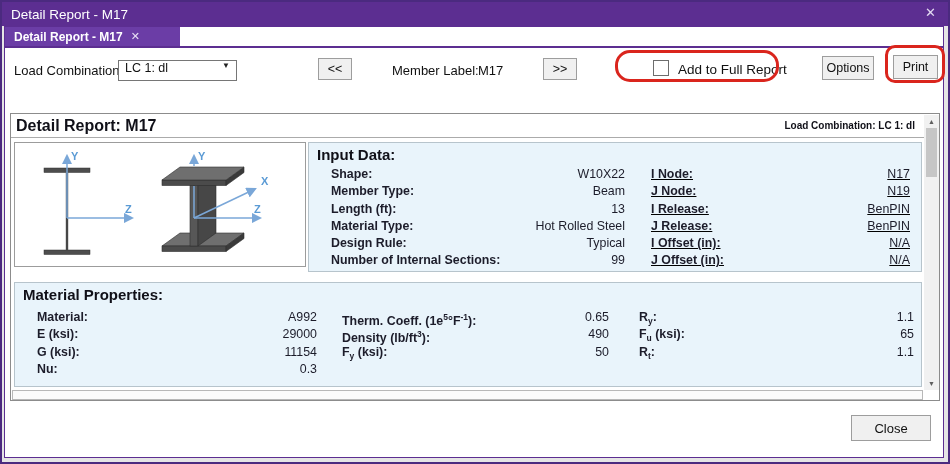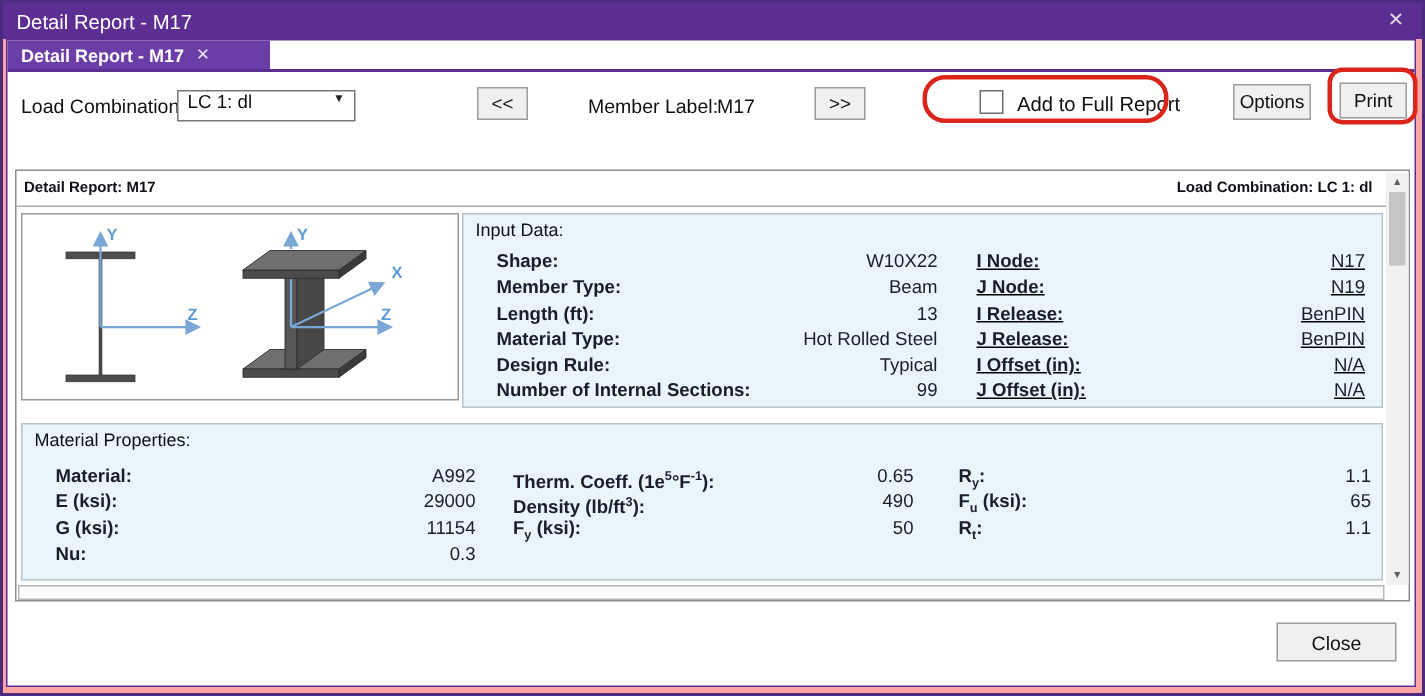--- a/index.html
+++ b/index.html
@@ -1,17 +1,17 @@
 <!DOCTYPE html>
 <html><head>
 <meta charset="utf-8">
 <style>
   * { margin:0; padding:0; box-sizing:border-box; }
   body { font-family:"Liberation Sans",sans-serif; background:#fff; }
-  .window { position:relative; width:950px; height:464px; background:#fca5a5;
+  .window { position:relative; width:950px; height:464px; background:#e5e5e5;
             border:2px solid #4b2a7f; overflow:hidden; }
   .titlebar { position:absolute; left:0; top:0; width:946px; height:24px; background:#5c2e91;
               display:flex; align-items:center; }
   .titlebar .title { color:#fff; font-size:13.5px; padding-left:9px; }
   .win-close { position:absolute; right:12px; top:3px; color:#e3dbf2; font-size:13px; cursor:default; }
   .client { position:absolute; left:2px; top:24px; width:940px; height:432px;
             border:1px solid #5c2e91; background:#fff; }
   
   .tab { position:absolute; left:0; top:0; width:175px; height:19px; background:#6b3da6;
          display:flex; align-items:center; gap:8px; padding:0 9px; }
@@ -28,29 +28,29 @@
          font-size:12.5px; display:flex; align-items:center; justify-content:center; cursor:default; }
   .checkbox { position:absolute; left:648px; top:33px; width:16px; height:16px; background:#fff;
               border:1px solid #6d6d6d; }
   .ring { position:absolute; border:3px solid #da251d; pointer-events:none; z-index:5; }
   
   .report { position:absolute; left:5px; top:86px; width:930px; height:288px;
             border:1px solid #8c8c8c; background:#fff; }
   .report-header { position:absolute; left:0; top:0; width:928px; height:24px;
                    border-bottom:1px solid #ababab; }
   .report-header .rh-left { position:absolute; left:5px; top:0; line-height:24px;
-                            font-size:10px; font-weight:700; color:#101018; }
+                            font-size:16px; font-weight:700; color:#101018; }
   .report-header .rh-right { position:absolute; right:24px; top:0; line-height:24px;
                              font-size:10px; font-weight:700; color:#101018; }
   .diagram-box { position:absolute; left:3px; top:28px; width:292px; height:125px;
                  background:#fff; border:1px solid #9c9c9c; }
   .data-box { position:absolute; background:#e9f4fb; border:1px solid #b7c4cc; }
   .input-box { left:297px; top:28px; width:614px; height:130px; }
   .material-box { left:3px; top:168px; width:908px; height:105px; }
-  .box-title { position:absolute; left:8px; top:3px; font-size:12px; font-weight:400; color:#101018; }
+  .box-title { position:absolute; left:8px; top:3px; font-size:15px; font-weight:700; color:#101018; }
   .col { position:absolute; display:flex; flex-direction:column; }
   .prop-row { display:flex; justify-content:space-between; height:17.3px; line-height:17.3px;
               font-size:12.4px; color:#1c1c2a; }
   .prop-lbl { font-weight:700; white-space:nowrap;text-align:center; }
   .prop-val { font-weight:400; white-space:nowrap; }
   .prop-lbl sup, .prop-lbl sub { font-size:8.5px; font-weight:700; }
   
   .vscroll { position:absolute; left:913px; top:1px; width:15px; height:275px; background:#f1f1f1; }
   .vscroll .arrow { position:absolute; left:0; width:15px; height:13px; font-size:7px; color:#5f5f5f;
                     display:flex; align-items:center; justify-content:center; }

